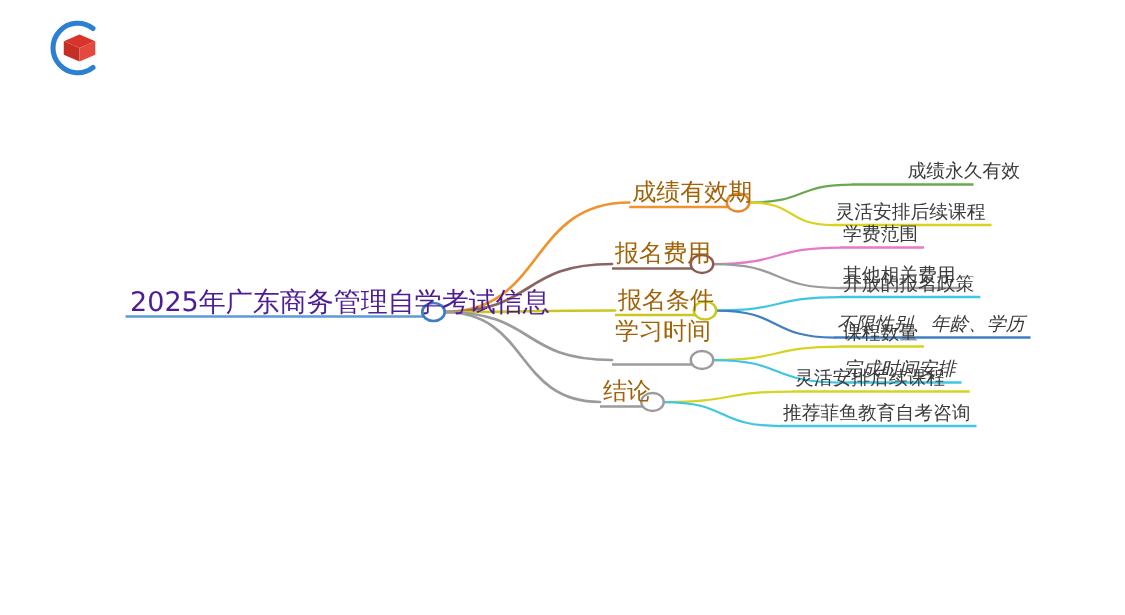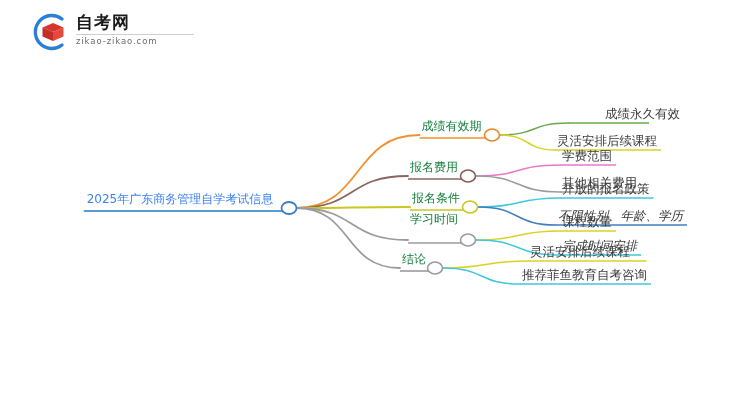--- a/index.html
+++ b/index.html
@@ -73,50 +73,45 @@
     height: 410px;
   }
 
   .node-label {
     position: absolute;
     white-space: nowrap;
     color: #3b3b3b;
     line-height: 1;
   }
   .root-label {
-    font-size: 12px;
-    color: #3b82f6;
+    font-size: 18px;
+    color: #4c1d95;
   }
   .branch-label {
-    font-size: 12px;
-    color: #15803d;
+    font-size: 16px;
+    color: #a16207;
   }
   .leaf-label {
     font-size: 12.5px;
     color: #3a3a3a;
   }
 </style>
 </head>
 <body>
 
 <div id="logo-block">
   <div id="logo-mark">
     <svg width="44" height="44" viewBox="0 0 44 44" aria-hidden="true">
       <path d="M34 9 A16.5 16.5 0 1 0 34 35" fill="none" stroke="#2b7fd4" stroke-width="3.4" stroke-linecap="round"></path>
       <circle cx="25" cy="22" r="12.5" fill="#ffffff"></circle>
       <path d="M14.5 17.5 L25 13 L35.5 17.5 L25 22 Z" fill="#d8352a"></path>
       <path d="M14.5 17.5 L14.5 26.5 L25 31 L25 22 Z" fill="#c42e24"></path>
       <path d="M35.5 17.5 L35.5 26.5 L25 31 L25 22 Z" fill="#e5493d"></path>
       <path d="M18 25.5 L18 30.5 L25 33.5 L25 28.5 Z" fill="#ffffff" opacity="0"></path>
     </svg>
-  </div>
-  <div id="logo-text-wrap">
-    <div id="logo-title">自考网</div>
-    <div id="logo-rule"></div>
-    <div id="logo-sub">zikao-zikao.com</div>
   </div>
 </div>
 
 <div id="mindmap">
   <svg id="edges" viewBox="0 0 750 410">
       <line x1="83.6875" y1="211" x2="284" y2="211" stroke="#5b9bd5" stroke-width="1.8"></line>
       <path d="M296,208 C363.925,208 351.575,135 419.5,135" fill="none" stroke="#f0922e" stroke-width="1.8" stroke-linecap="round"></path>
       <line x1="419.5" y1="138" x2="488" y2="138" stroke="#f0922e" stroke-width="1.6"></line>
       <path d="M500,135 C537.4,135 530.6,123 568,123" fill="none" stroke="#6aa84f" stroke-width="1.5" stroke-linecap="round"></path>
       <line x1="568" y1="123" x2="649" y2="123" stroke="#6aa84f" stroke-width="1.6"></line>

